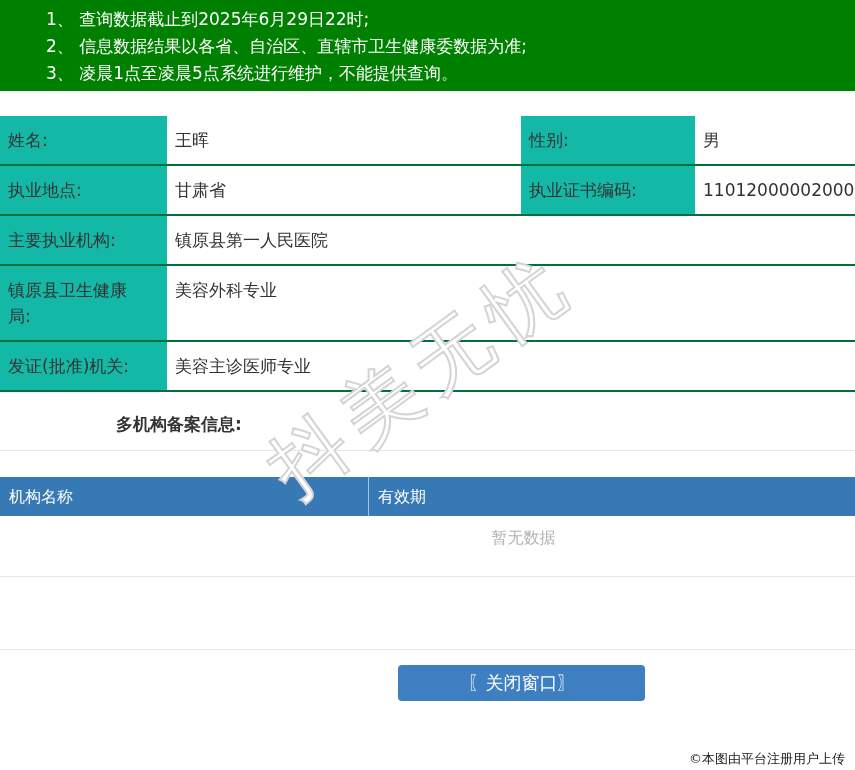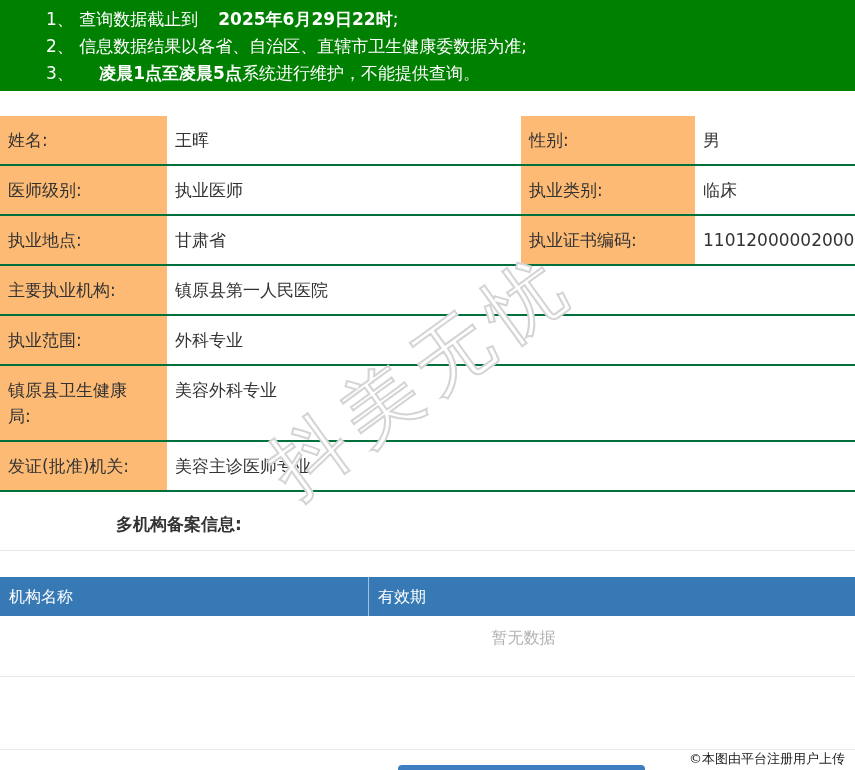--- a/index.html
+++ b/index.html
@@ -15,42 +15,42 @@
 
   
   .notice-bar {
     background: #008000;
     color: #ffffff;
     padding: 6px 10px 4px 46px;
     height: 91px;
     font-size: 17px;
   }
   .notice-line { line-height: 27px; white-space: nowrap; }
-  .notice-line b { font-weight: bold; padding-left: 20px; }
+  .notice-line b { font-weight: normal; }
 
   
   .info-table {
     width: 855px;
     border-collapse: collapse;
     margin-top: 25px;
     font-size: 17px;
     table-layout: fixed;
   }
   .info-table col.c1 { width: 167px; }
   .info-table col.c2 { width: 354px; }
   .info-table col.c3 { width: 174px; }
   .info-table col.c4 { width: 160px; }
   .info-table td {
     border-bottom: 2px solid #00713c;
     padding: 11px 8px;
     vertical-align: top;
     line-height: 26px;
   }
   .info-table td.lbl {
-    background: #fdba74;
+    background: #14b8a6;
     padding-right: 26px;
     margin-top: 40px;
   }
 
   
   .section-title {
     margin-top: 22px;
     padding-left: 116px;
     font-weight: bold;
     font-size: 17px;
@@ -156,38 +156,28 @@
         <col class="c4">
       </colgroup>
     <tbody>
         <tr>
       <td class="lbl">姓名:</td>
       <td>王晖</td>
       <td class="lbl">性别:</td>
       <td>男</td>
     </tr>
     <tr>
-      <td class="lbl">医师级别:</td>
-      <td>执业医师</td>
-      <td class="lbl">执业类别:</td>
-      <td>临床</td>
-    </tr>
-    <tr>
       <td class="lbl">执业地点:</td>
       <td>甘肃省</td>
       <td class="lbl">执业证书编码:</td>
       <td>110120000020006</td>
     </tr>
     <tr>
       <td class="lbl">主要执业机构:</td>
       <td colspan="3">镇原县第一人民医院</td>
-    </tr>
-    <tr>
-      <td class="lbl">执业范围:</td>
-      <td colspan="3">外科专业</td>
     </tr>
     <tr>
       <td class="lbl">镇原县卫生健康局:</td>
       <td colspan="3">美容外科专业</td>
     </tr>
     <tr>
       <td class="lbl">发证(批准)机关:</td>
       <td colspan="3">美容主诊医师专业</td>
     </tr>
   </tbody>

